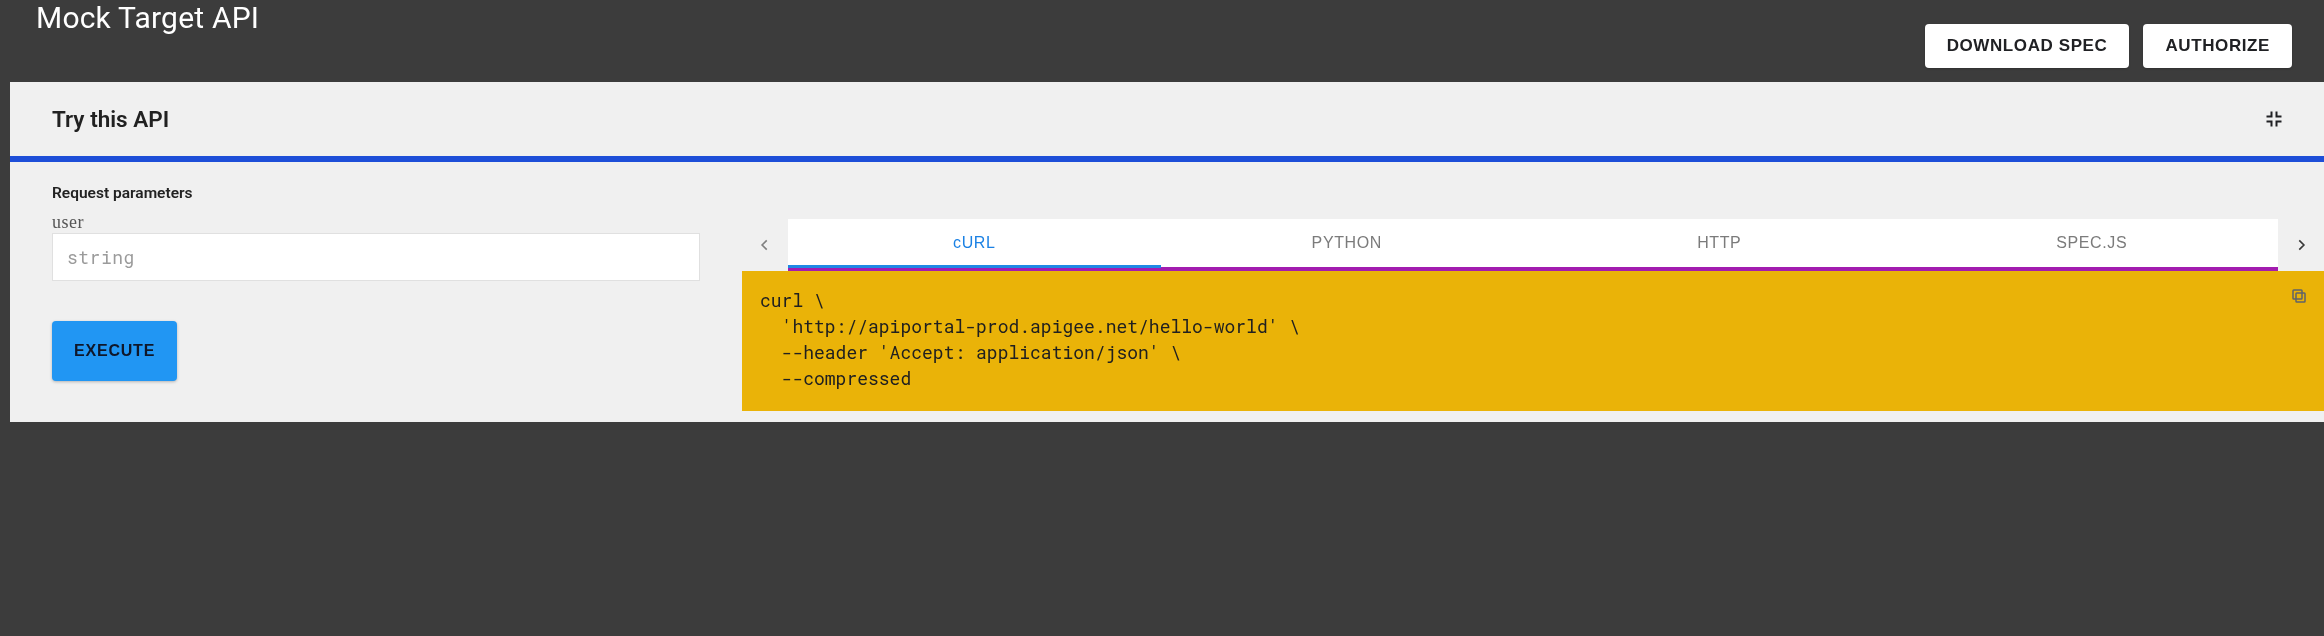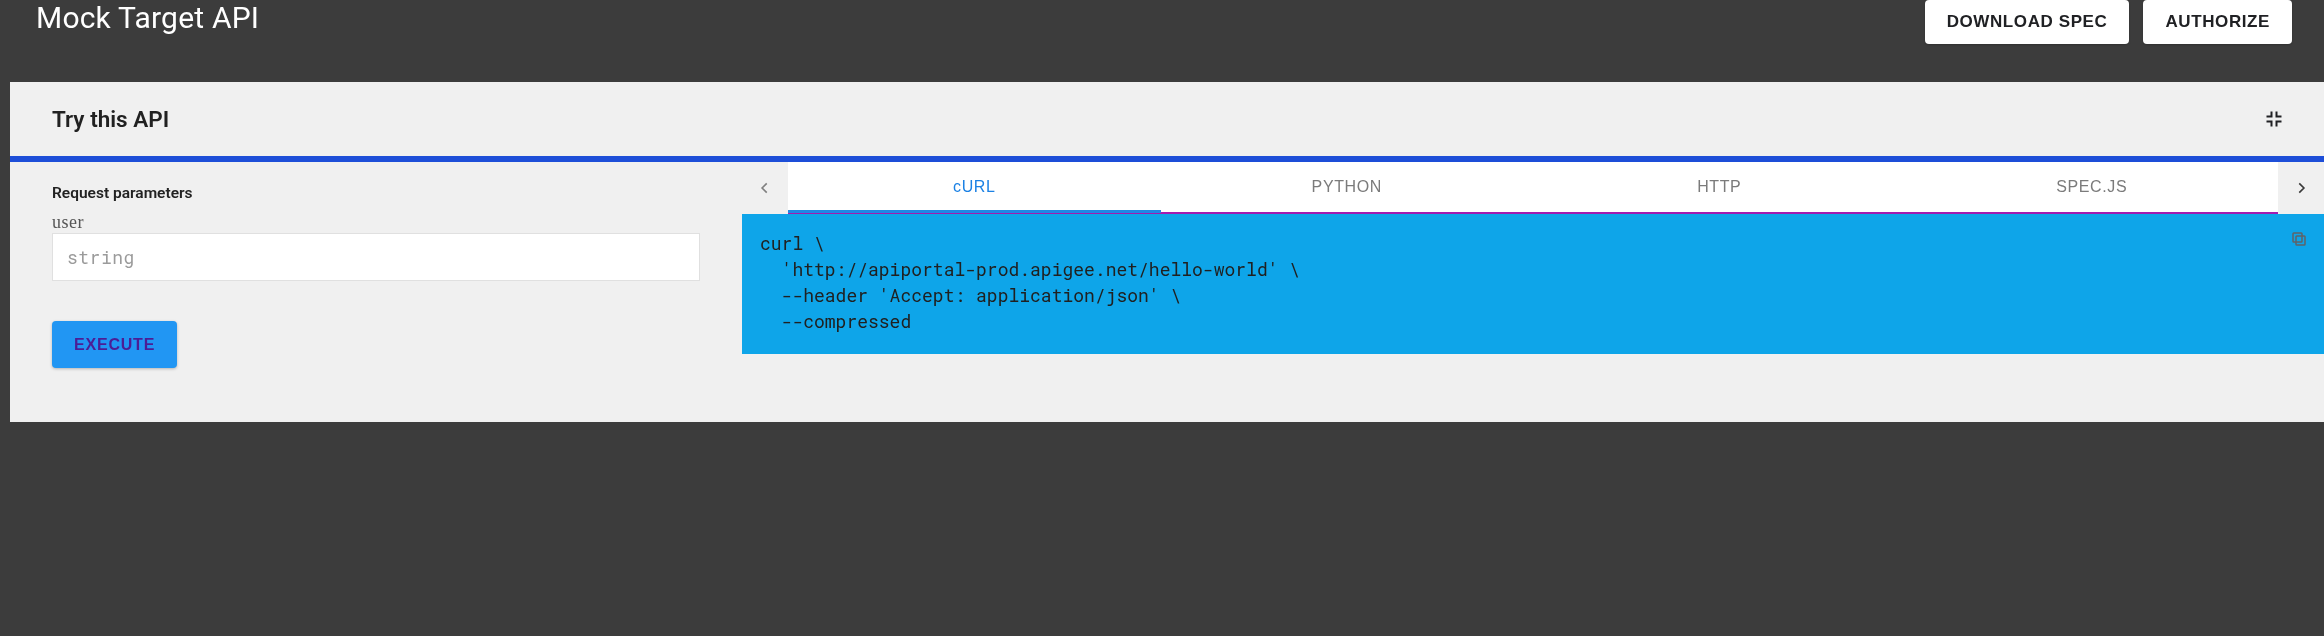--- a/index.html
+++ b/index.html
@@ -17,21 +17,21 @@
     display: flex;
     justify-content: space-between;
     padding: 0 32px 0 36px;
   }
   .title {
     color: #fff;
     font-size: 30px;
     font-weight: 400;
     letter-spacing: 0.2px;
   }
-  .top-actions { display: flex; gap: 14px; }
+  .top-actions { display: flex; gap: 14px; margin-top: 24px; }
   .top-btn {
     background: #fff;
     color: #202124;
     border: none;
     border-radius: 4px;
     padding: 0 22px;
     height: 44px;
     font-size: 17px;
     font-weight: 600;
     letter-spacing: 0.6px;
@@ -63,21 +63,21 @@
     cursor: pointer;
     width: 24px;
     height: 24px;
     display: flex;
     align-items: center;
     justify-content: center;
   }
 
   .panel-body {
     display: flex;
-    align-items: flex-start;
+    align-items: flex-end;
   }
 
   .left-col {
     flex: 0 0 624px;
     padding: 22px 42px 30px 42px;
   }
   .params-heading {
     font-size: 15.5px;
     font-weight: 600;
     color: #222;
@@ -97,24 +97,24 @@
     padding: 0 14px;
     font-family: "Roboto Mono", ui-monospace, SFMono-Regular, Menlo, Consolas, monospace;
     font-size: 18px;
     color: #333;
     letter-spacing: 0.5px;
   }
   .param-input::placeholder { color: #9b9b9b; }
   .execute-btn {
     margin-top: 40px;
     background: #2196f3;
-    color: #4c1d95;
+    color: #0f172a;
     border: none;
     border-radius: 4px;
-    height: 47px;
+    height: 60px;
     padding: 9px 22px;
     font-size: 16px;
     font-weight: 600;
     letter-spacing: 0.8px;
     cursor: pointer;
     box-shadow: 0 1px 3px rgba(0,0,0,0.25);
   }
 
   .right-col {
     flex: 1;
@@ -136,21 +136,21 @@
     align-items: center;
     justify-content: center;
     cursor: pointer;
   }
   .scroll-btn svg { stroke: #808080; }
   .scroll-btn.right svg { stroke: #3a3a3a; }
   .tabs {
     flex: 1;
     display: flex;
     background: #fff;
-    border-bottom: 2px solid #a21caf;
+    border-bottom: 4px solid #a21caf;
   }
   .tab {
     flex: 1;
     background: none;
     border: none;
     text-transform: none;
     font-size: 16px;
     font-weight: 500;
     color: #7b7b7b;
     letter-spacing: 0.6px;
@@ -164,21 +164,21 @@
   .tab.active::after {
     content: "";
     position: absolute;
     left: 0; right: 0; bottom: -1px;
     height: 3px;
     background: #1e88e5;
   }
 
   .code-area {
     flex: 1;
-    background: #0ea5e9;
+    background: #eab308;
     padding: 16px 18px 20px 18px;
     position: relative;
   }
   .code-area pre {
     font-family: "Roboto Mono", ui-monospace, SFMono-Regular, Menlo, Consolas, monospace;
     font-size: 18px;
     line-height: 1.45;
     color: #202020;
     white-space: pre;
   }

